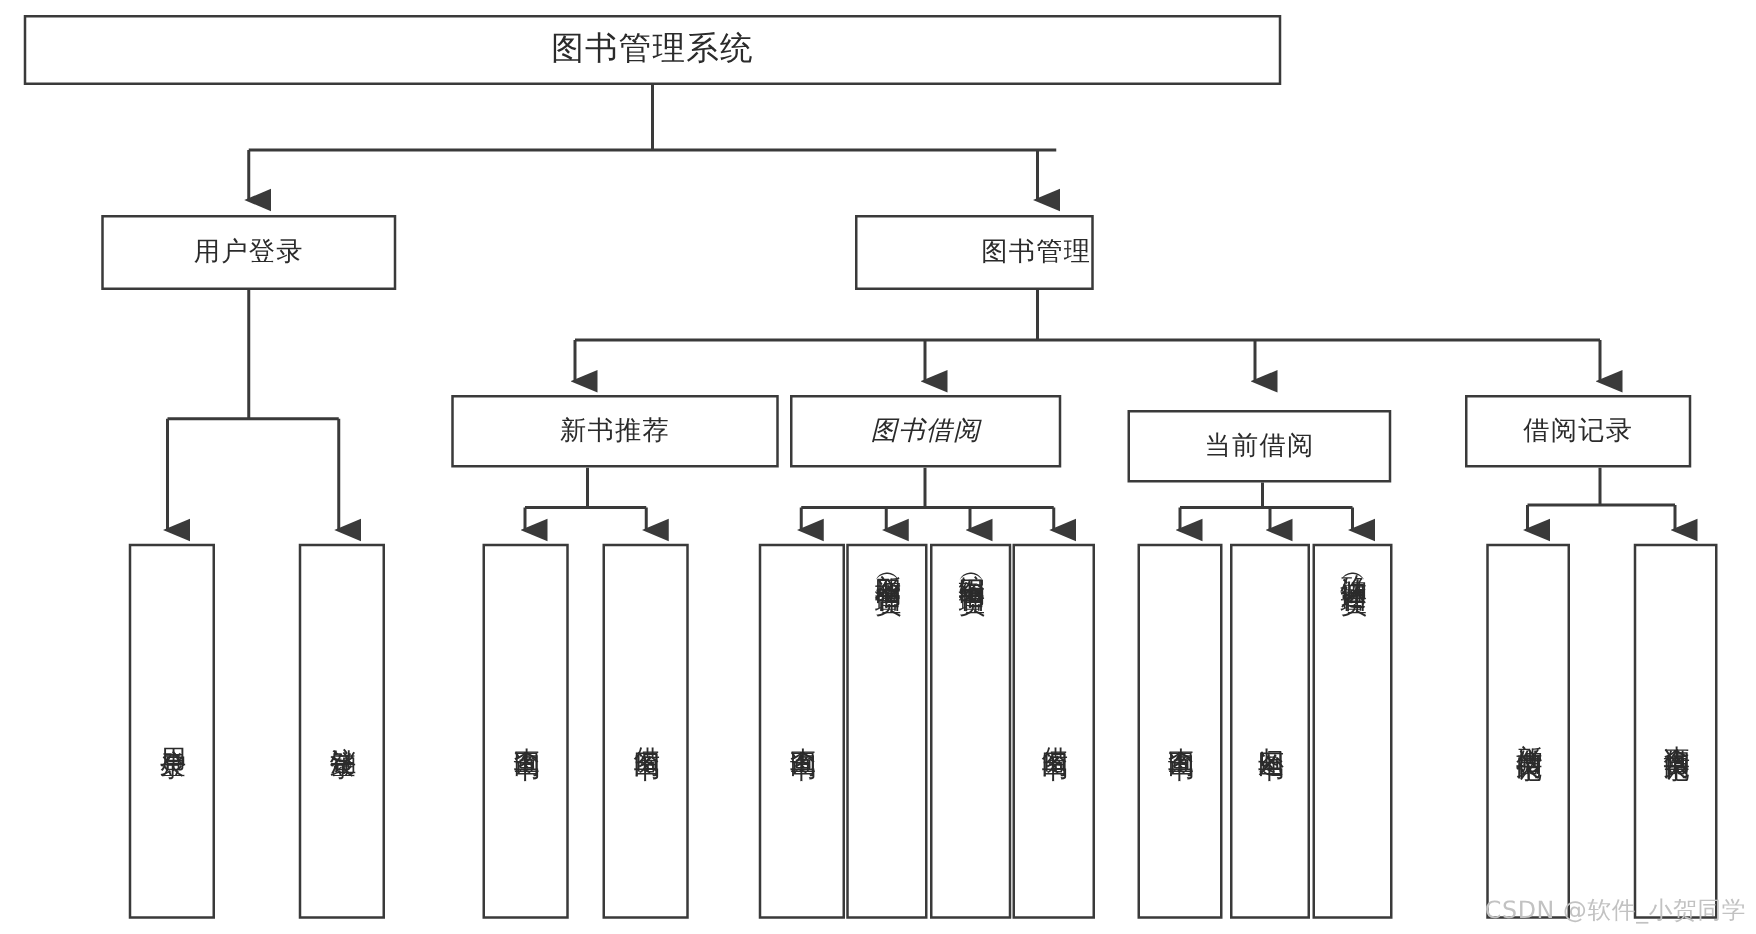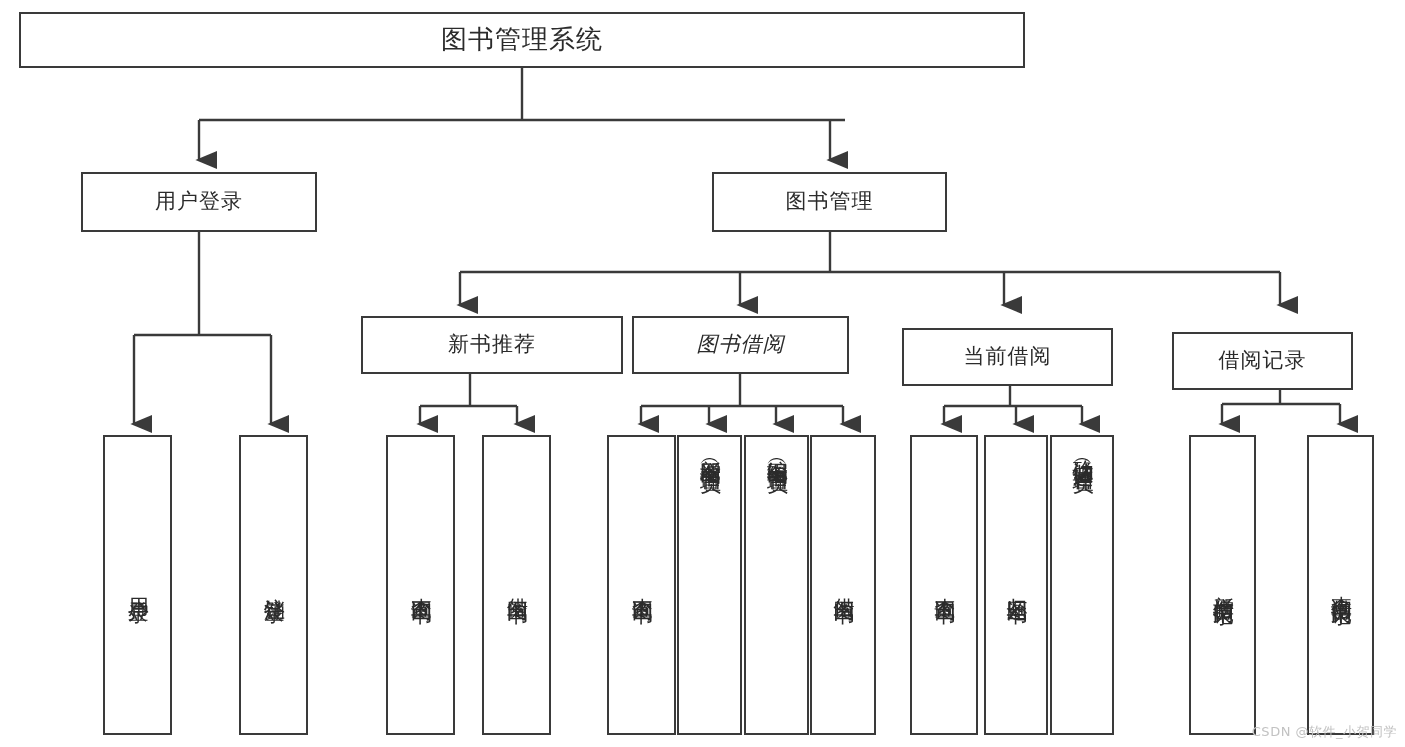--- a/index.html
+++ b/index.html
@@ -58,21 +58,21 @@
     font-size: 21px;
     line-height: 1.42;
     letter-spacing: 2px;
     color: #2b2b2b;
     white-space: nowrap;
   }
   #watermark {
     position: absolute;
     right: 8px;
     bottom: 6px;
-    font-size: 13px;
+    font-size: 19px;
     color: #c2c2c2;
     letter-spacing: 0.5px;
     z-index: 3;
     white-space: nowrap;
   }
 </style>
 </head>
 <body>
 
 <div id="canvas" style="background: rgb(255, 255, 255);">
@@ -127,34 +127,34 @@
     </g>
   </svg>
 
   <div class="node node-root" id="node-root" style="left: 19px; top: 12px; width: 1006px; height: 56px; border-color: rgb(58, 58, 58);">
     <span class="node-h">图书管理系统</span>
   </div>
 
   <div class="node" id="node-t2-0" style="left: 81px; top: 172px; width: 236px; height: 60px; border-color: rgb(58, 58, 58);">
     <span class="node-h">用户登录</span>
   </div>
-  <div class="node" id="node-t2-1" style="left: 712px; top: 172px; width: 235px; height: 60px; border-color: rgb(58, 58, 58);">
+  <div class="node" id="node-t2-1" style="left: 684px; top: 172px; width: 191px; height: 60px; border-color: rgb(58, 58, 58); justify-content: flex-end;">
     <span class="node-h">图书管理</span>
   </div>
 
   <div class="node" id="node-t3-0" style="left: 361px; top: 316px; width: 262px; height: 58px; border-color: rgb(58, 58, 58);">
     <span class="node-h">新书推荐</span>
   </div>
   <div class="node" id="node-t3-1" style="left: 632px; top: 316px; width: 217px; height: 58px; border-color: rgb(58, 58, 58); font-style: italic;">
     <span class="node-h">图书借阅</span>
   </div>
   <div class="node" id="node-t3-2" style="left: 902px; top: 328px; width: 211px; height: 58px; border-color: rgb(58, 58, 58);">
     <span class="node-h">当前借阅</span>
   </div>
-  <div class="node" id="node-t3-3" style="left: 1172px; top: 316px; width: 181px; height: 58px; border-color: rgb(58, 58, 58); margin-top: 16px;">
+  <div class="node" id="node-t3-3" style="left: 1172px; top: 316px; width: 181px; height: 58px; border-color: rgb(58, 58, 58);">
     <span class="node-h">借阅记录</span>
   </div>
 
   <div class="node leaf centered" id="node-leaf-0" style="left: 103px; top: 435px; width: 69px; height: 300px; border-color: rgb(58, 58, 58);">
     <span class="node-v">用户登录</span>
   </div>
   <div class="node leaf centered" id="node-leaf-1" style="left: 239px; top: 435px; width: 69px; height: 300px; border-color: rgb(58, 58, 58);">
     <span class="node-v">注销登录</span>
   </div>
   <div class="node leaf centered" id="node-leaf-2" style="left: 386px; top: 435px; width: 69px; height: 300px; border-color: rgb(58, 58, 58);">

